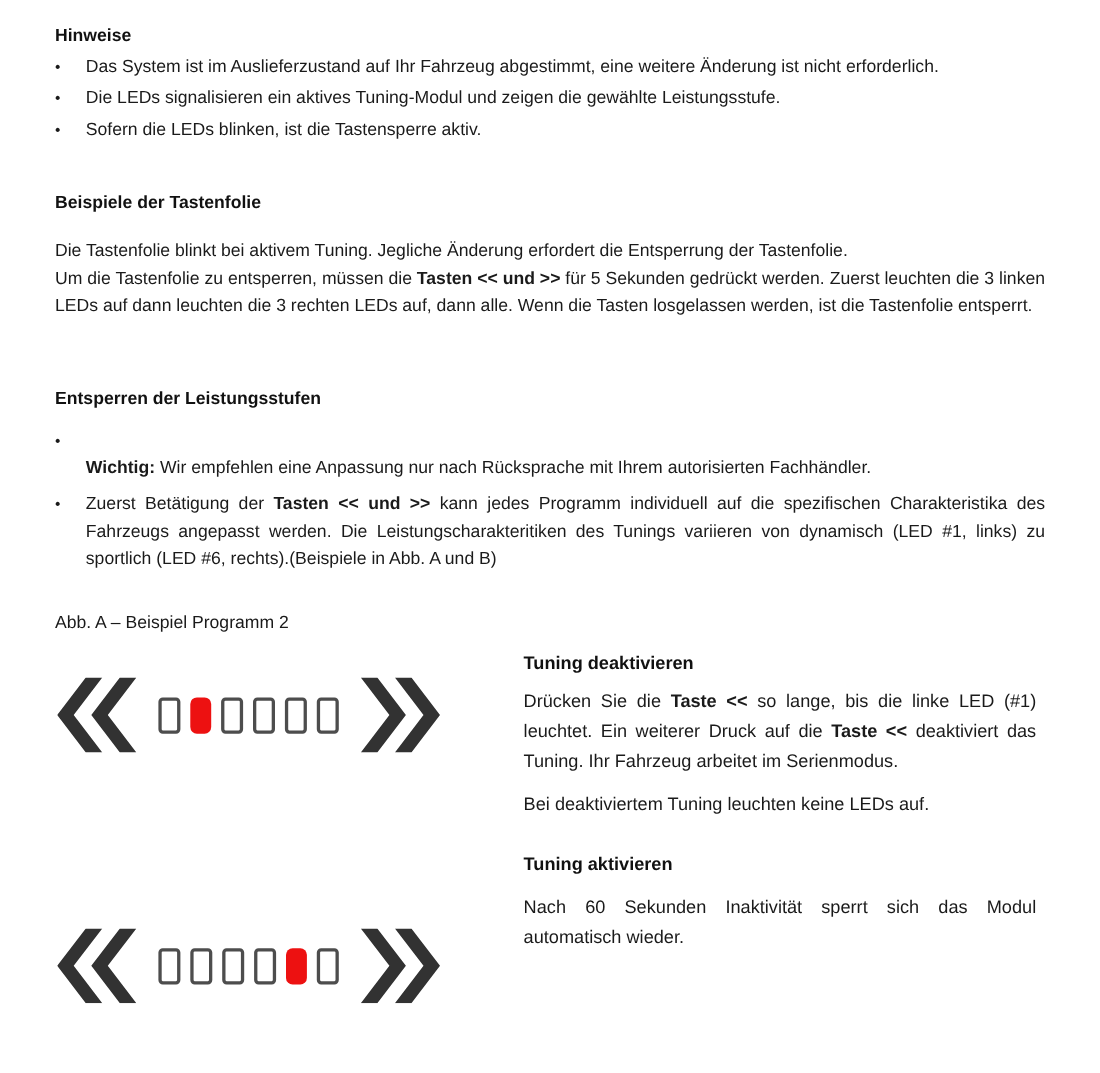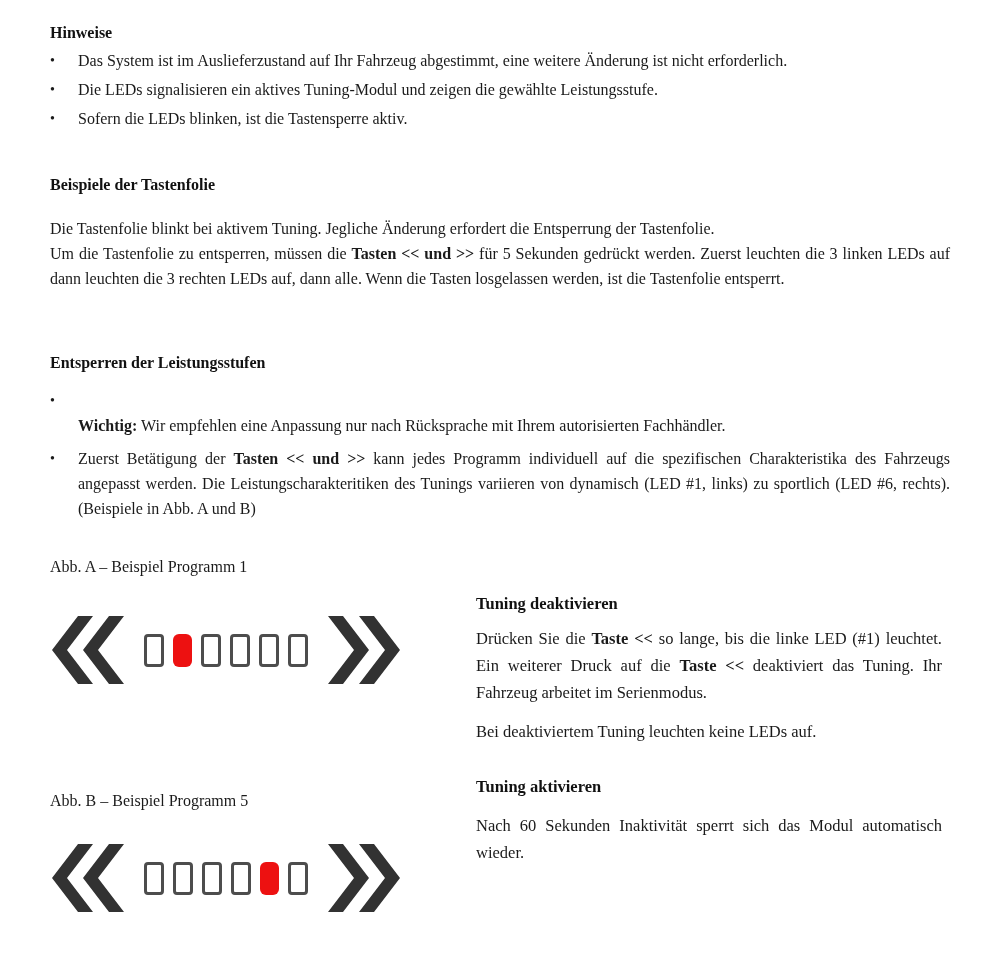--- a/index.html
+++ b/index.html
@@ -1,21 +1,21 @@
 <!DOCTYPE html>
 <html style="--page-bg: #ffffff; --text-color: #1a1a1a; --chevron-color: #323232; --led-border: #4d4d4d; --led-active: #ed1111;"><head>
 <meta charset="utf-8">
 <style>
   html,body{margin:0;padding:0;background:#ffffff;}
   .page{
     position:relative;
     width:1000px;height:975px;
     background:var(--page-bg,#ffffff);
     color:var(--text-color,#1a1a1a);
-    font-family:Liberation Serif, serif;
+    font-family:Liberation Sans, sans-serif;
     overflow:hidden;
   }
   .abs{position:absolute;}
   .sec-title{font-size:16px;font-weight:bold;margin:0 0 6px 0;color:#111;}
   .body-text{font-size:16px;line-height:25px;}
   .just{text-align:justify;}
   .b{font-weight:bold;}
   p{margin:0;}
   
   .bullet{display:flex;margin:0 0 4px 0;}
@@ -84,42 +84,41 @@
         <span class="marker">•</span>
         <div class="bullet-body"><br><span class="b">Wichtig:</span><span> Wir empfehlen eine Anpassung nur nach Rücksprache mit Ihrem autorisierten Fachhändler.</span></div>
       </div>
       <div class="bullet">
         <span class="marker">•</span>
         <div class="bullet-body just"><span>Zuerst Betätigung der </span><span class="b">Tasten &lt;&lt; und &gt;&gt;</span><span> kann jedes Programm individuell auf die spezifischen Charakteristika des Fahrzeugs angepasst werden. Die Leistungscharakteritiken des Tunings variieren von dynamisch (LED #1, links) zu sportlich (LED #6, rechts).(Beispiele in Abb. A und B)</span></div>
       </div>
     </div>
   </section>
 
-  <div class="abs figure-caption" style="top:556px;left:50px;">Abb. A – Beispiel Programm 1</div>
+  <div class="abs figure-caption" style="top:556px;left:50px;">Abb. A – Beispiel Programm 2</div>
 
   <div class="abs figure" style="top:616px;left:52px;">
     <svg class="chevrons" width="72" height="68" viewBox="0 0 72 68" aria-hidden="true">
       <polygon points="41,0 26,0 0,34 26,68 41,68 15,34" fill="currentColor"></polygon>
       <polygon points="72,0 57,0 31,34 57,68 72,68 46,34" fill="currentColor"></polygon>
     </svg>
     <div class="led-strip">
         <div class="led"></div>
         <div class="led led-on"></div>
         <div class="led"></div>
         <div class="led"></div>
         <div class="led"></div>
         <div class="led"></div>
       </div>
     <svg class="chevrons" style="transform:scaleX(-1);" width="72" height="68" viewBox="0 0 72 68" aria-hidden="true">
       <polygon points="41,0 26,0 0,34 26,68 41,68 15,34" fill="currentColor"></polygon>
       <polygon points="72,0 57,0 31,34 57,68 72,68 46,34" fill="currentColor"></polygon>
     </svg>
   </div>
 
-  <div class="abs figure-caption" style="top:790px;left:50px;">Abb. B – Beispiel Programm 5</div>
 
   <div class="abs figure" style="top:844px;left:52px;">
     <svg class="chevrons" width="72" height="68" viewBox="0 0 72 68" aria-hidden="true">
       <polygon points="41,0 26,0 0,34 26,68 41,68 15,34" fill="currentColor"></polygon>
       <polygon points="72,0 57,0 31,34 57,68 72,68 46,34" fill="currentColor"></polygon>
     </svg>
     <div class="led-strip">
         <div class="led"></div>
         <div class="led"></div>
         <div class="led"></div>

